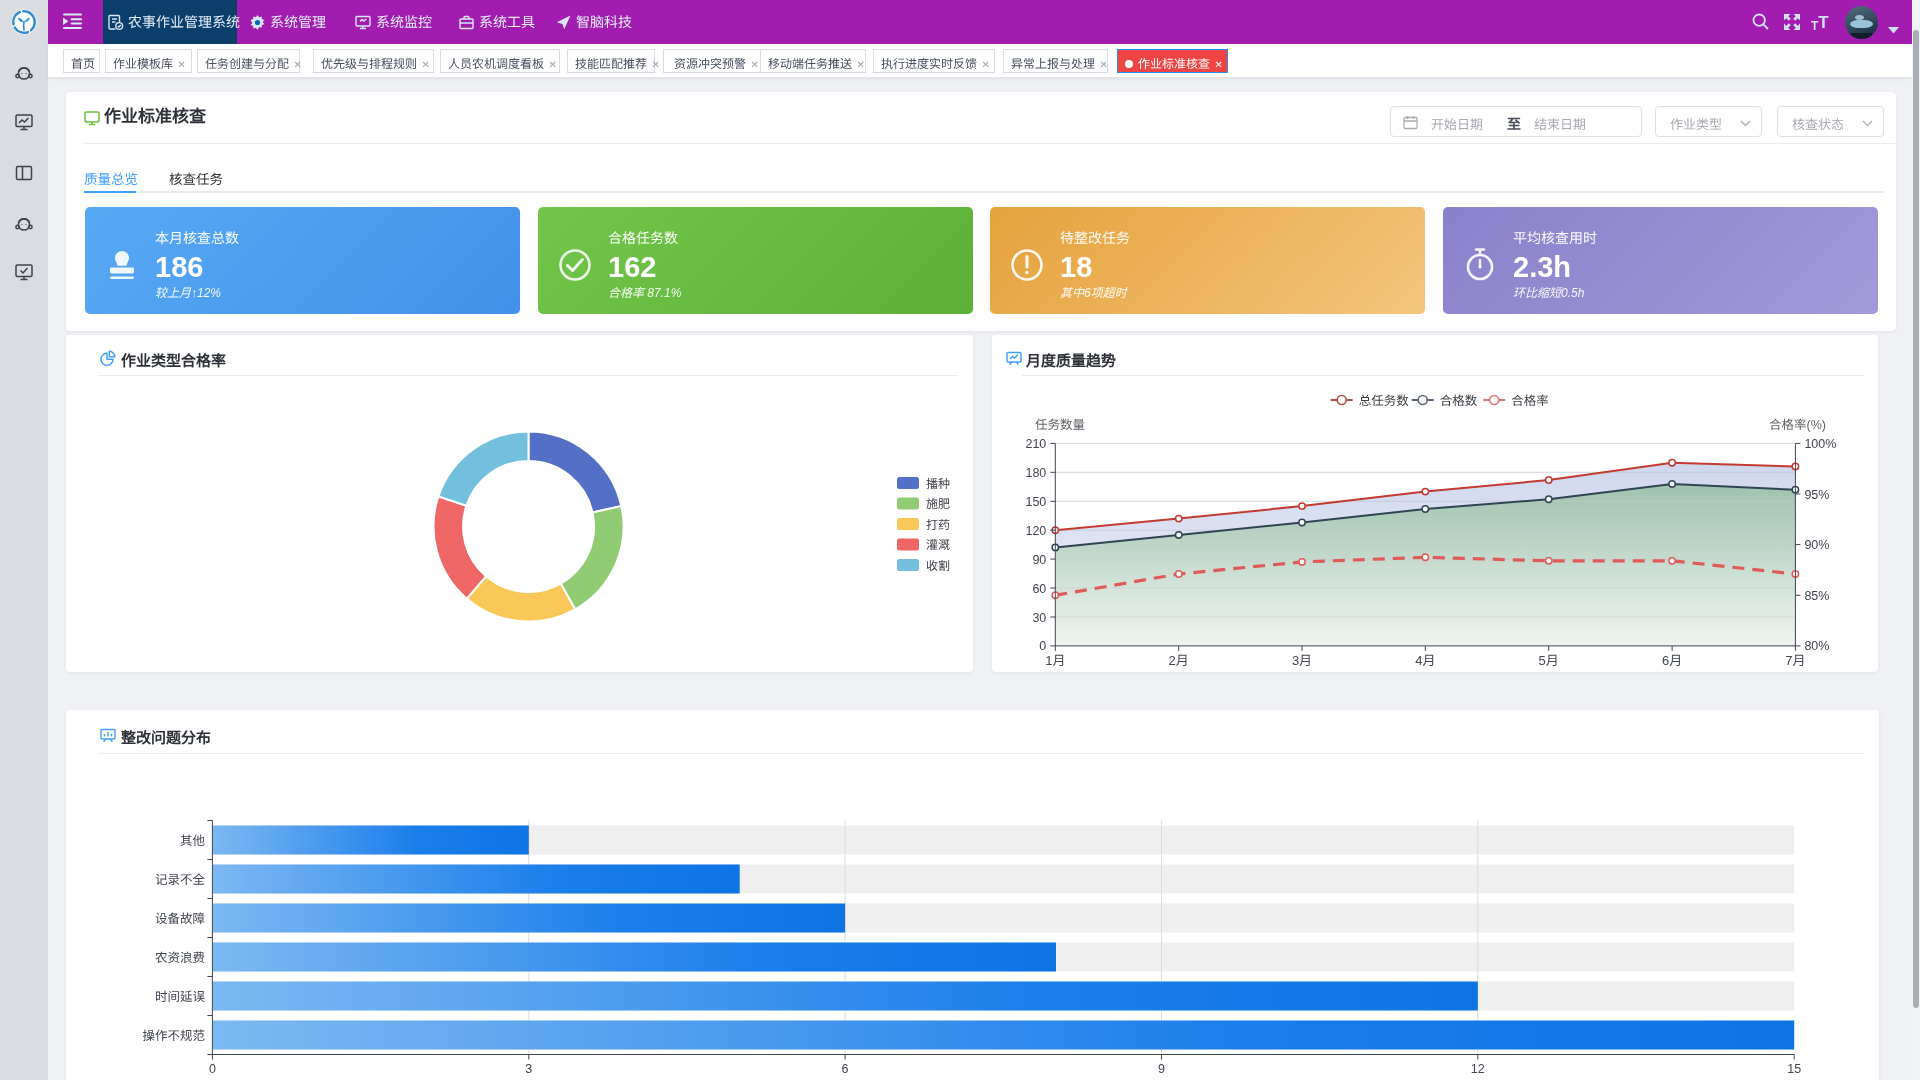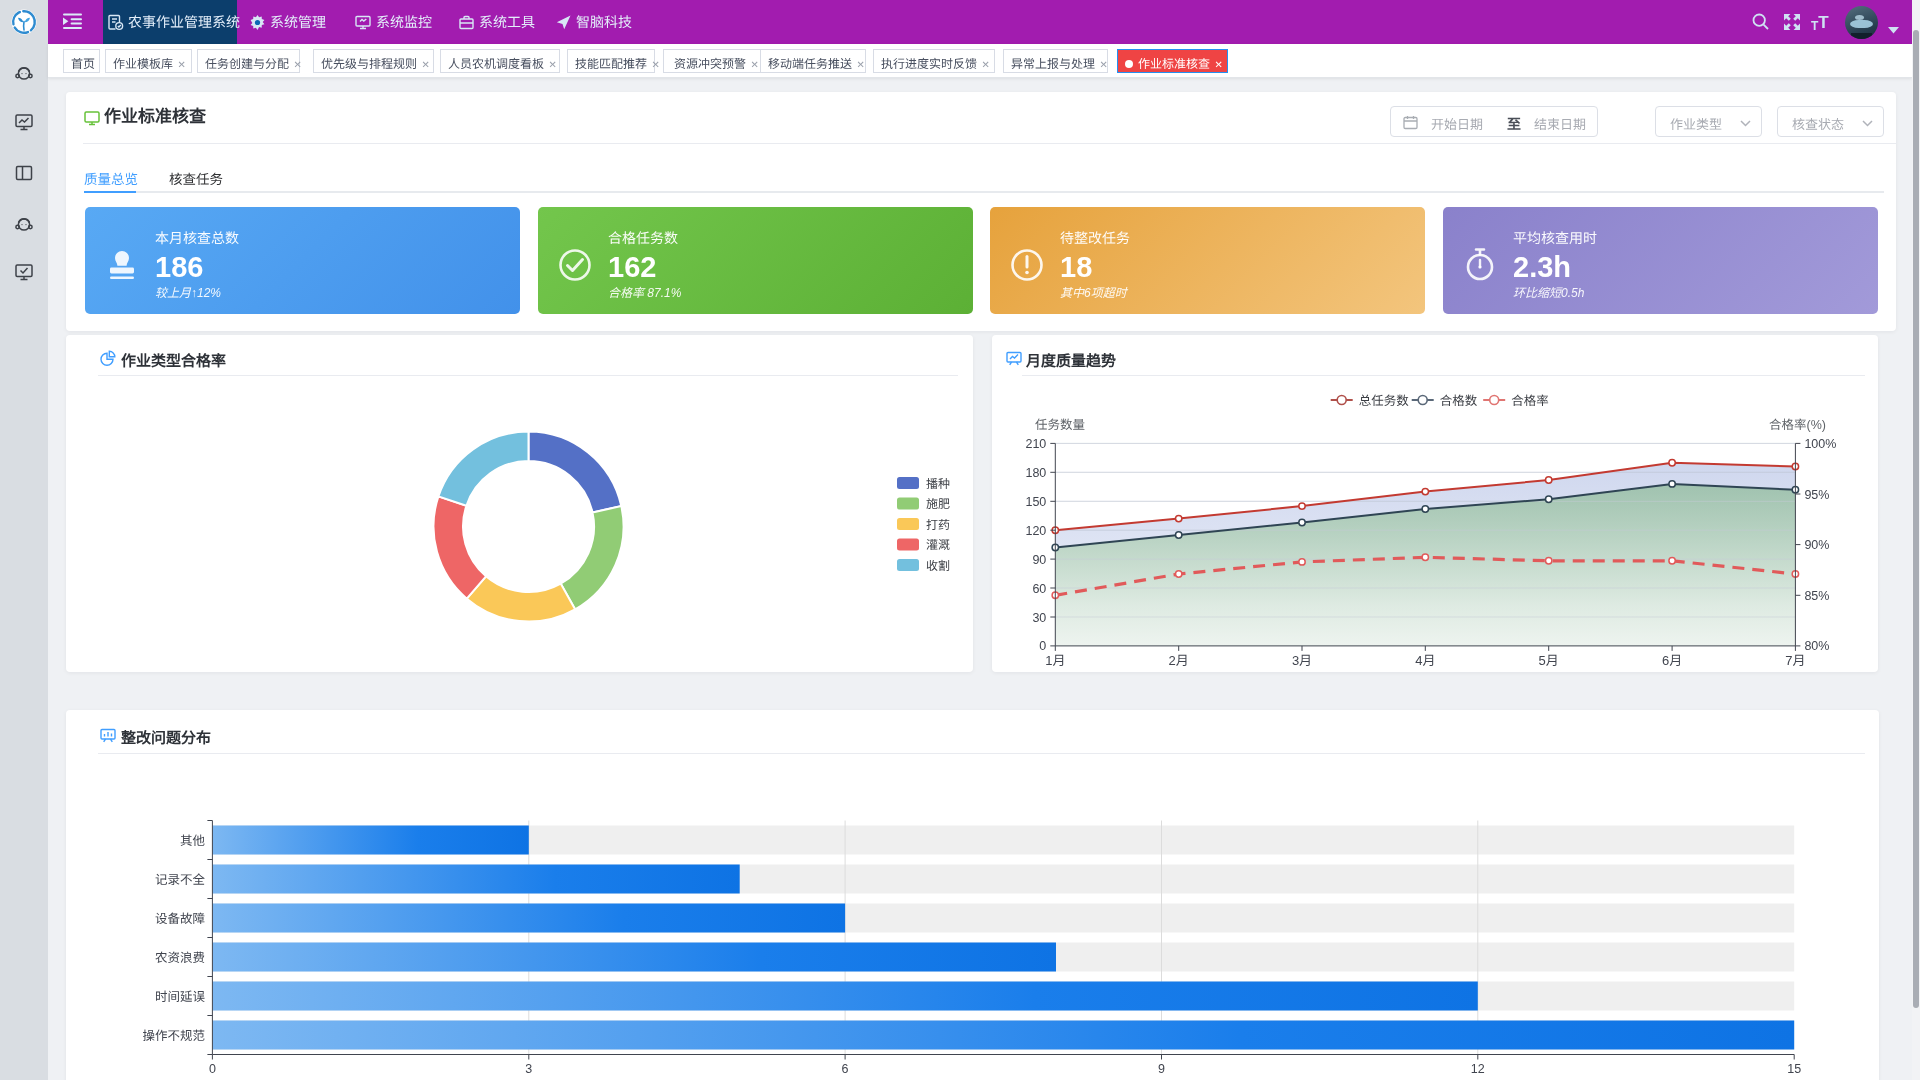--- a/index.html
+++ b/index.html
@@ -137,21 +137,21 @@
 <div class="tag active" style="left:1069px;width:111px;text-align:center"><span class="dot"></span>作业标准核查<span class="x">✕</span></div>
 </div>
 
 <div class="card" style="left:66px;top:92px;width:1830px;height:239px"></div>
 <svg class="abs" style="left:84px;top:110px" width="16" height="16" viewBox="0 0 16 16" fill="none" stroke="#67c23a" stroke-width="1.5">
  <rect x="1" y="2" width="14" height="10" rx="1.2"></rect>
     <path d="M8 12v2.6M5 14.6h6"></path>
 </svg>
 <div class="ttl" style="left:104px;top:102px;font-size:17px">作业标准核查</div>
 
-<div class="sel" style="left:1390px;width:208px">
+<div class="sel" style="left:1390px;width:252px">
  <svg class="abs" style="left:12px;top:8px" width="15" height="15" viewBox="0 0 15 15" fill="none" stroke="#a9adb3" stroke-width="1.3">
   <rect x="1" y="2.5" width="13" height="11" rx="1.2"></rect>
       <path d="M4.5 1v3M10.5 1v3M1 6h13"></path>
  </svg>
  <span class="abs" style="left:40px;top:7px">开始日期</span>
  <span class="abs" style="left:116px;top:6px;color:#4a4e57;font-size:14px;font-weight:bold">至</span>
  <span class="abs" style="left:143px;top:7px">结束日期</span>
 </div>
 <div class="sel" style="left:1655px;width:107px">
  <span class="abs" style="left:14px;top:7px">作业类型</span>

